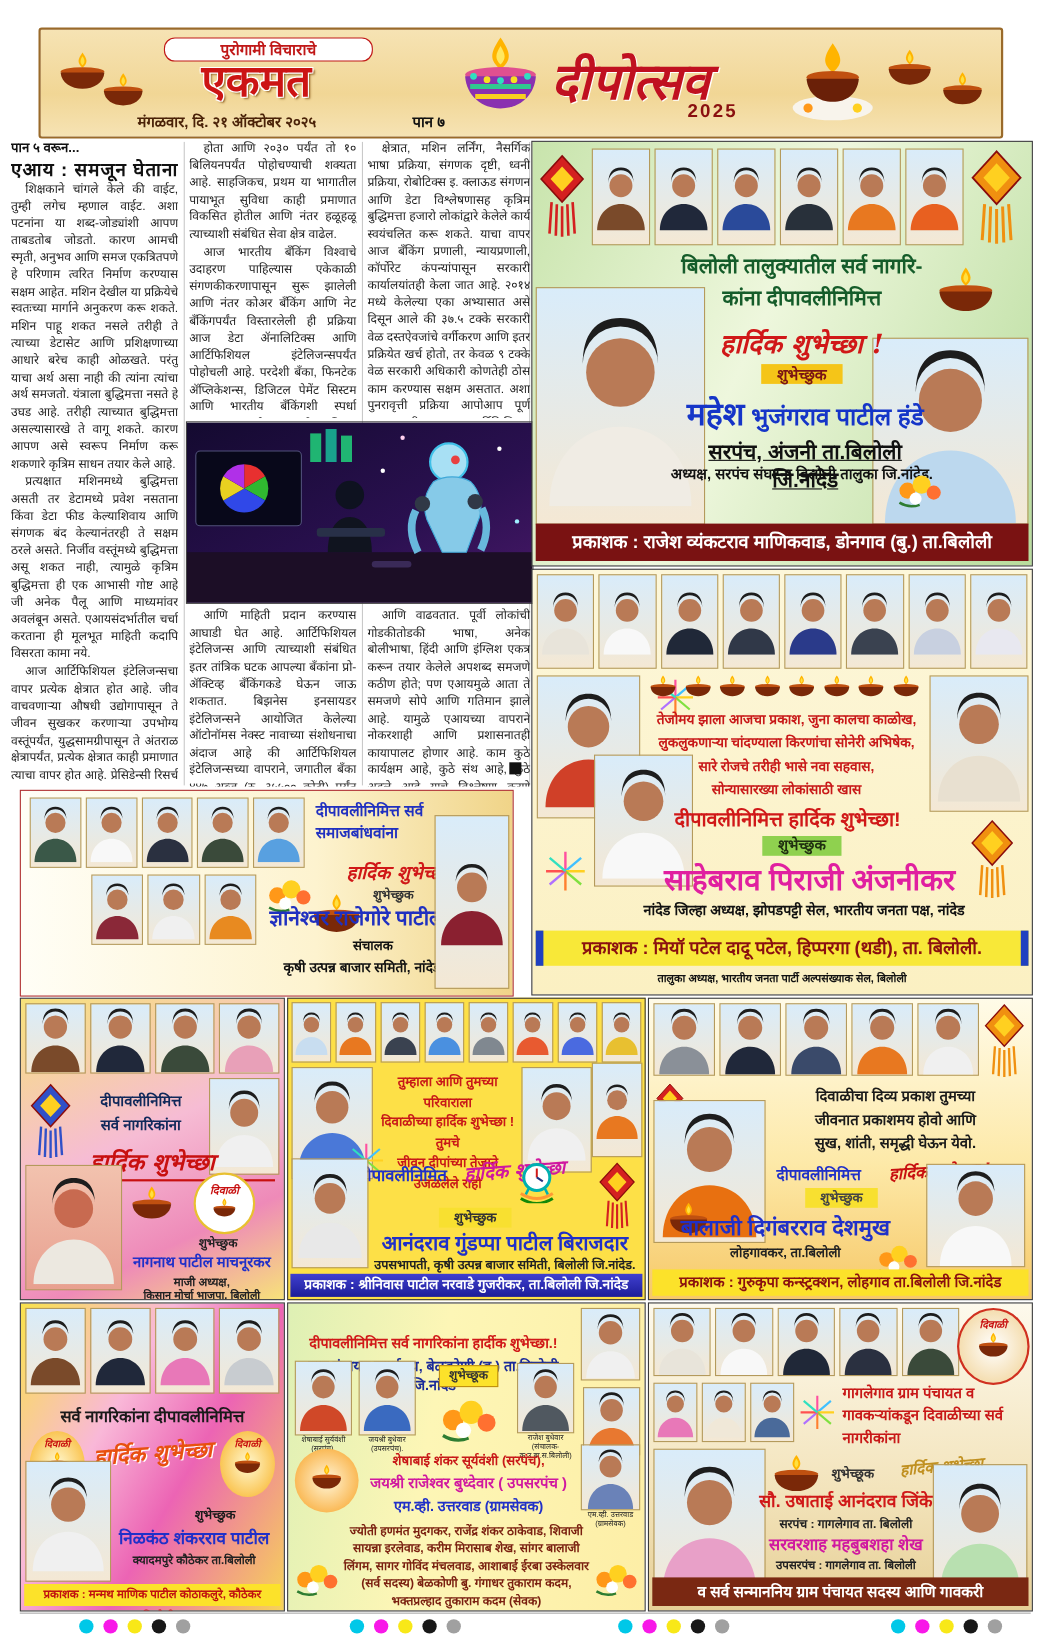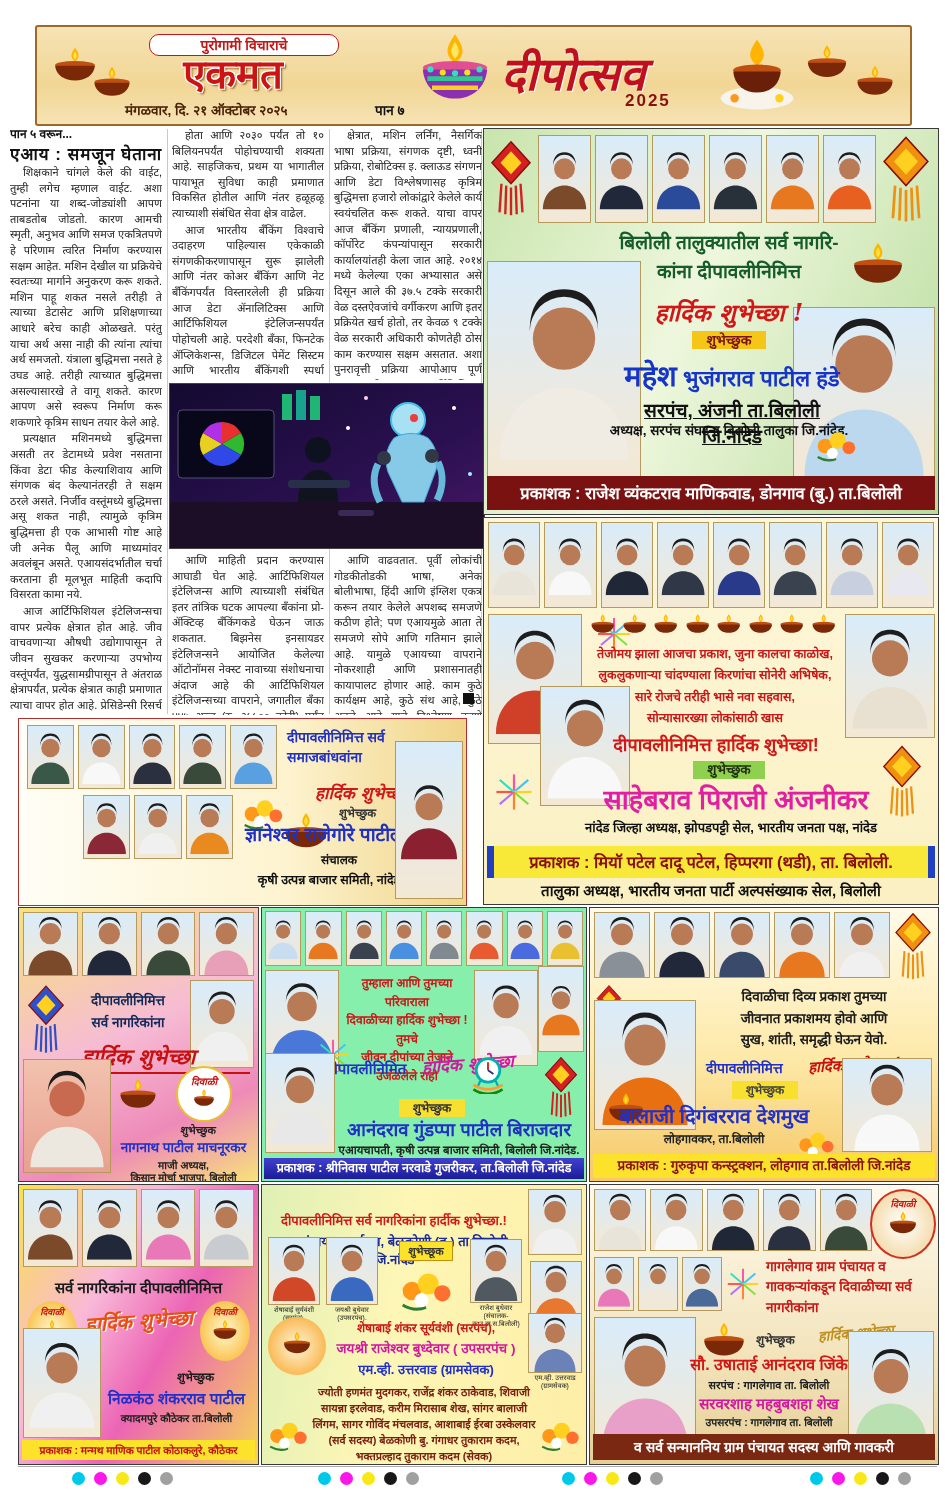--- a/index.html
+++ b/index.html
@@ -383,21 +383,21 @@
         <div>सारे रोजचे तरीही भासे नवा सहवास,</div>
         <div>सोन्यासारख्या लोकांसाठी खास</div>
       </div>
     <div class="abs ctr" style="left:120px;top:214px;right:110px;font-size:18px;font-weight:bold;color:#d01818;">दीपावलीनिमित्त हार्दिक शुभेच्छा!</div>
     <div class="abs ctr" style="left:170px;top:242px;width:150px;">
       <span class="ribbon" style="background:#8fd14f;color:#203010;font-size:13.5px;">शुभेच्छुक</span>
     </div>
     <div class="abs ctr" style="left:110px;top:262px;right:60px;font-size:27px;font-weight:bold;color:#e020a0;">साहेबराव पिराजी अंजनीकर</div>
     <div class="abs ctr" style="left:70px;top:300px;right:30px;font-size:13px;font-weight:bold;color:#111;">नांदेड जिल्हा अध्यक्ष, झोपडपट्टी सेल, भारतीय जनता पक्ष, नांदेड</div>
     <div class="pubband" style="left:3px;right:3px;bottom:26px;height:32px;background:#f8e838;color:#8a1010;font-size:16.5px;line-height:32px;border-left:7px solid #2040c0;border-right:7px solid #2040c0;">प्रकाशक : मियॉ पटेल दादू पटेल, हिप्परगा (थडी), ता. बिलोली.</div>
-    <div class="pubband" style="left:3px;right:3px;bottom:3px;height:20px;color:#111;font-size:15px;line-height:20px;">तालुका अध्यक्ष, भारतीय जनता पार्टी अल्पसंख्याक सेल, बिलोली</div>
+    <div class="pubband" style="left:3px;right:3px;bottom:3px;height:20px;color:#111;font-size:10px;line-height:20px;">तालुका अध्यक्ष, भारतीय जनता पार्टी अल्पसंख्याक सेल, बिलोली</div>
   </div>
 
   <div class="ad" style="left:18px;top:718px;width:447px;height:186px;border-color:#b03030;background:linear-gradient(90deg,#fffef6,#fdf3cf 60%,#f0d488);">
     <div class="abs prow" style="left:8px;top:6px;width:250px;height:64px;">
         <div class="photo">
           <svg viewBox="0 0 40 48" style="--shirt:#3a5848">
             <use href="#sym-person"></use>
           </svg>
         </div>
         <div class="photo">
@@ -509,21 +509,21 @@
       <svg style="width:26px;height:20px">
           <use href="#sym-diya"></use>
         </svg>
     </div>
     <div class="abs" style="right:42px;top:214px;font-size:11px;font-weight:bold;color:#222;">शुभेच्छुक</div>
     <div class="abs ctr" style="left:92px;top:230px;right:2px;font-size:13.5px;font-weight:bold;color:#2030c8;">नागनाथ पाटील माचनूरकर</div>
     <div class="abs ctr" style="left:92px;top:250px;right:2px;font-size:10.5px;font-weight:bold;color:#222;">माजी अध्यक्ष,</div>
     <div class="abs ctr" style="left:92px;top:262px;right:2px;font-size:10px;font-weight:bold;color:#222;">किसान मोर्चा भाजपा, बिलोली</div>
   </div>
 
-  <div class="ad" style="left:261px;top:907px;width:324px;height:273px;background:#86efac;">
+  <div class="ad" style="left:261px;top:907px;width:324px;height:273px;background:#fde047;">
     <div class="abs prow" style="left:3px;top:3px;right:3px;height:55px;">
         <div class="photo">
           <svg viewBox="0 0 40 48" style="--shirt:#c8ddf0">
             <use href="#sym-person"></use>
           </svg>
         </div>
         <div class="photo">
           <svg viewBox="0 0 40 48" style="--shirt:#e87820">
             <use href="#sym-person"></use>
           </svg>
@@ -592,21 +592,21 @@
       </svg>
     <div class="photo abs" style="left:3px;bottom:28px;width:68px;height:98px;">
         <svg viewBox="0 0 40 48" style="--shirt:#e8e8e8">
           <use href="#sym-person"></use>
         </svg>
       </div>
     <div class="abs ctr" style="left:110px;top:190px;width:120px;">
       <span class="ribbon" style="background:#f8e030;color:#333;font-size:12px;">शुभेच्छुक</span>
     </div>
     <div class="abs ctr" style="left:72px;top:208px;right:2px;font-size:18.5px;font-weight:bold;color:#2030c8;">आनंदराव गुंडप्पा पाटील बिराजदार</div>
-    <div class="abs ctr" style="left:72px;top:234px;right:2px;font-size:11.5px;font-weight:bold;color:#222;">एआयचापती, कृषी उत्पन्न बाजार समिती, बिलोली जि.नांदेड.</div>
+    <div class="abs ctr" style="left:72px;top:234px;right:2px;font-size:11.5px;font-weight:bold;color:#222;">उपसभापती, कृषी उत्पन्न बाजार समिती, बिलोली जि.नांदेड.</div>
     <div class="pubband" style="left:2px;right:2px;bottom:2px;height:21px;background:linear-gradient(180deg,#4040d0,#1c1c98);color:#fff;font-size:12.5px;line-height:21px;">प्रकाशक : श्रीनिवास पाटील नरवाडे गुजरीकर, ता.बिलोली जि.नांदेड</div>
   </div>
 
   <div class="ad" style="left:589px;top:907px;width:348px;height:273px;background:linear-gradient(180deg,#fffbe8,#fde9a8 55%,#f6c868);">
     <div class="abs prow" style="left:4px;top:4px;right:48px;height:66px;">
         <div class="photo">
           <svg viewBox="0 0 40 48" style="--shirt:#8a9098">
             <use href="#sym-person"></use>
           </svg>
         </div>

